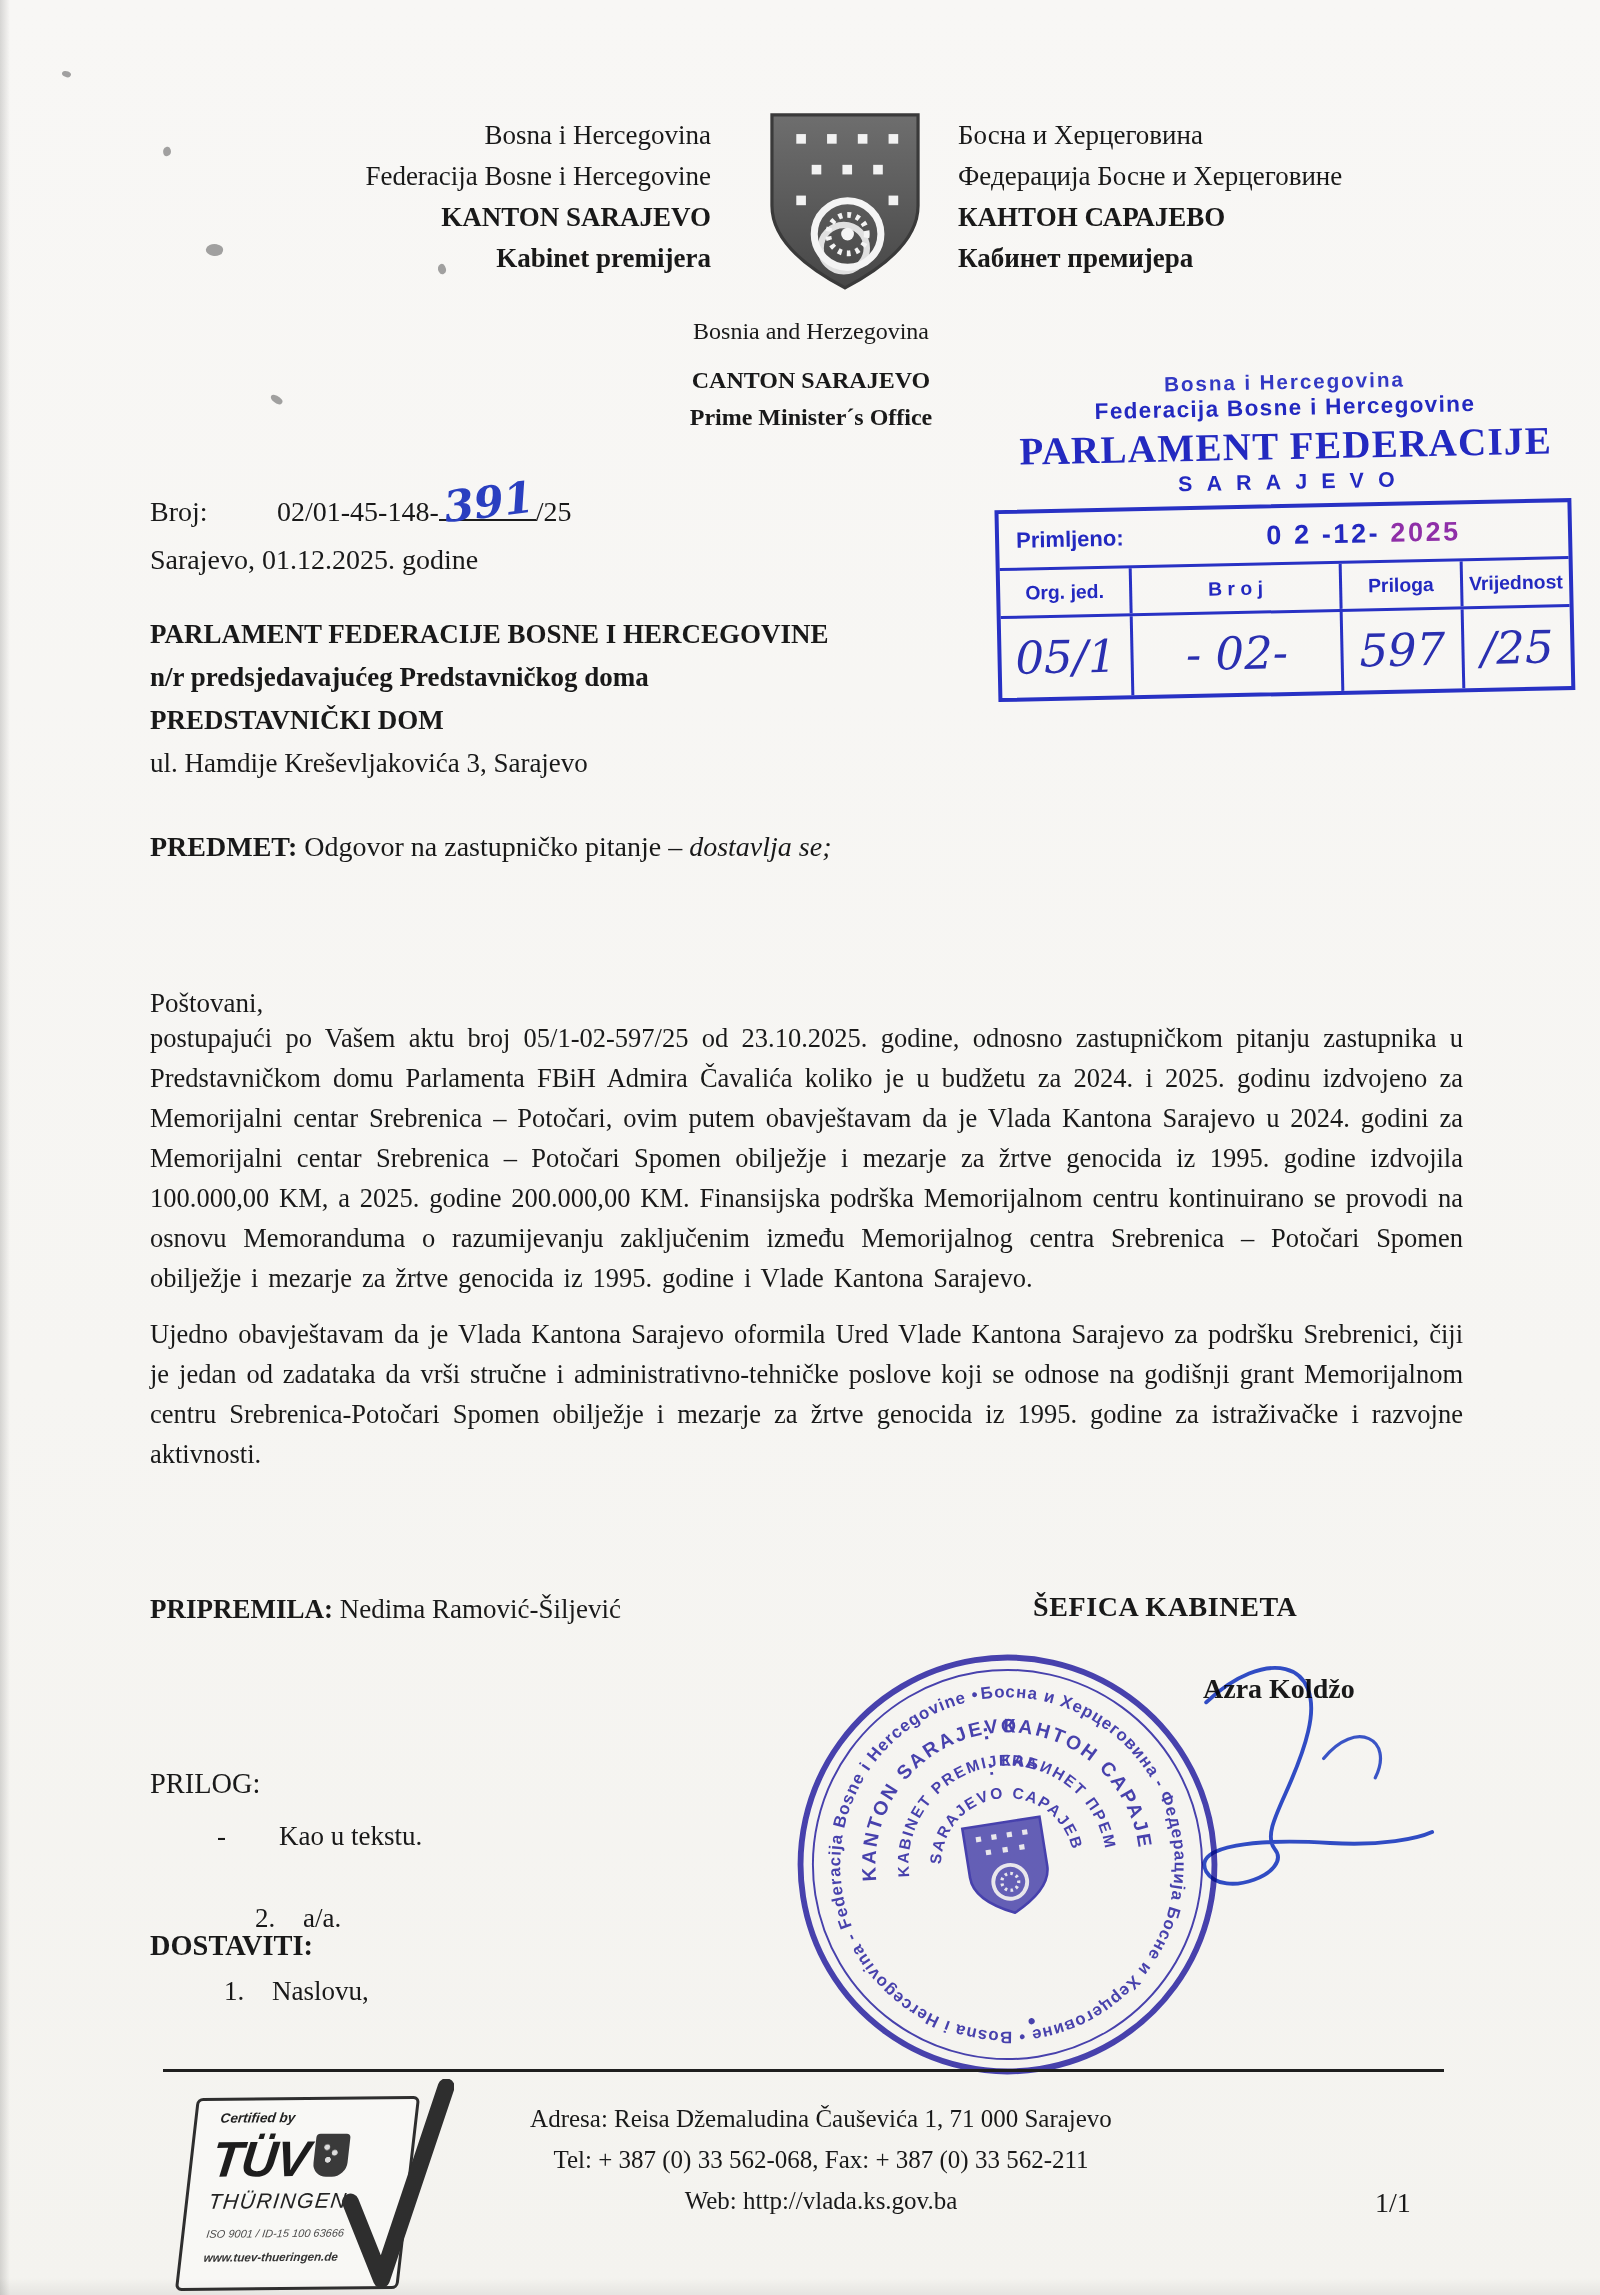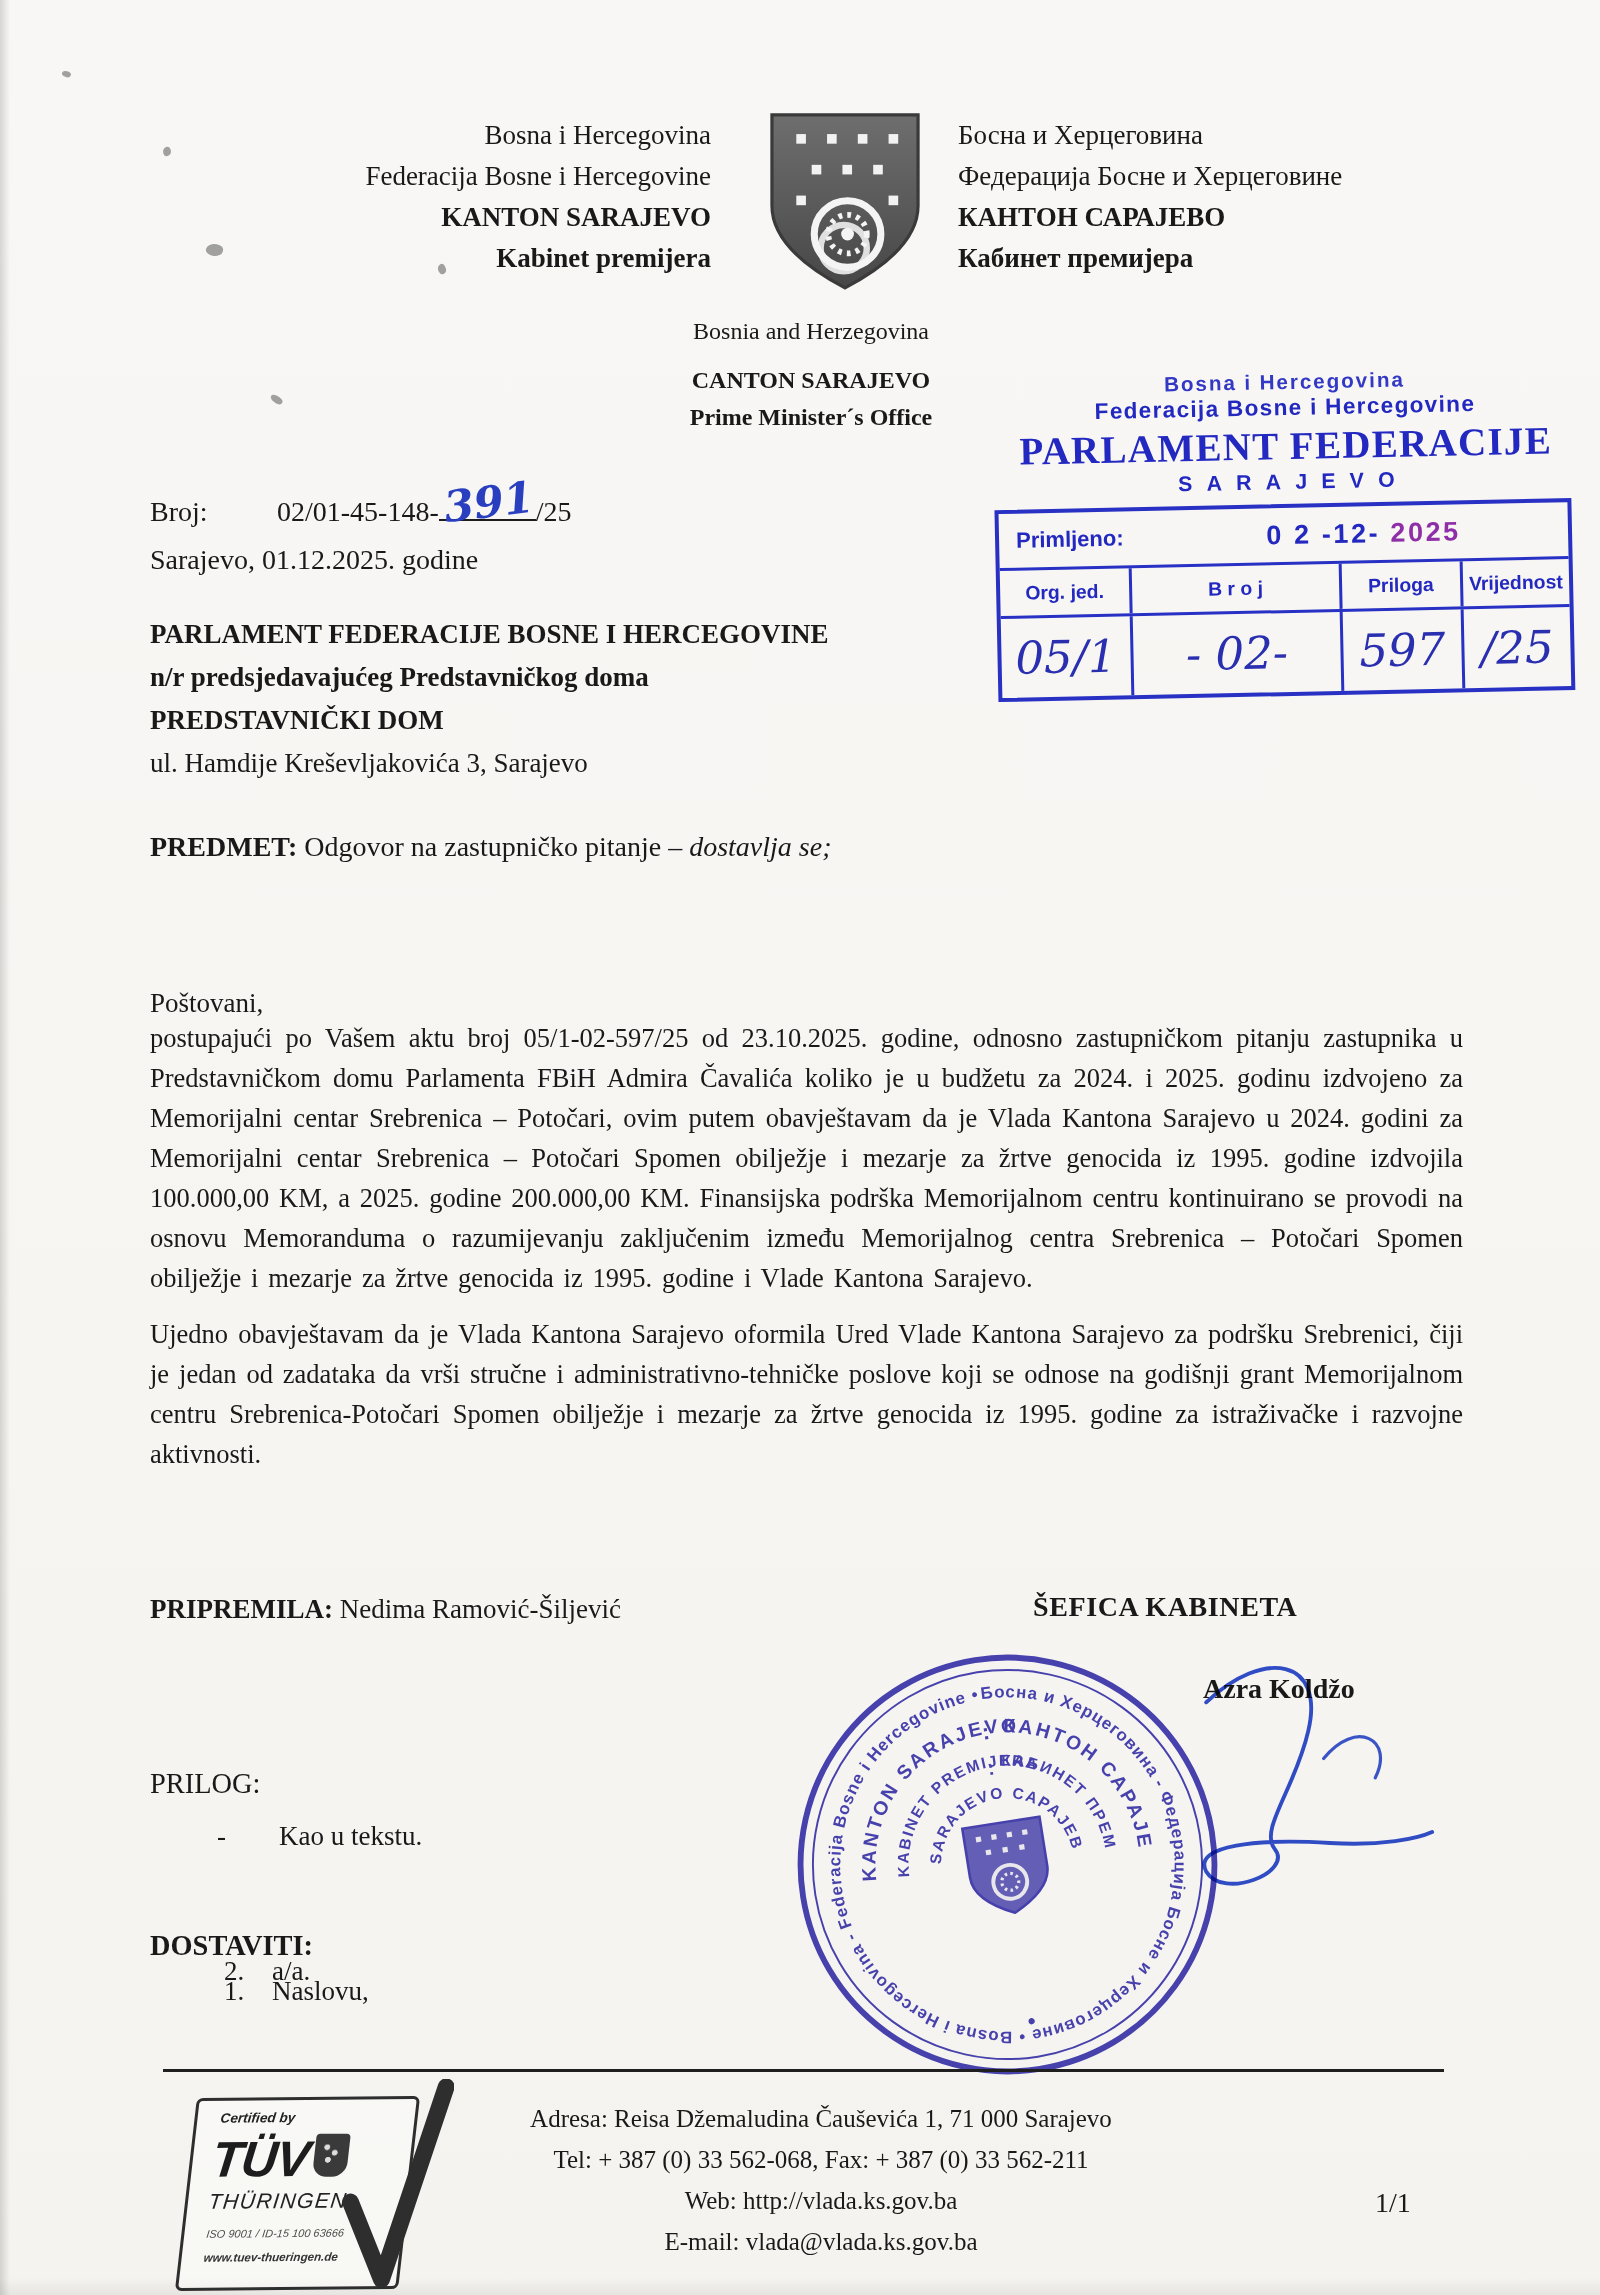--- a/index.html
+++ b/index.html
@@ -61,21 +61,21 @@
   .prepared{top:1594px;left:150px;font-size:27px;}
   .chief-title{top:1591px;left:1033px;font-size:28px;font-weight:bold;letter-spacing:0.6px;}
   .chief-name{top:1673px;left:1203px;font-size:28px;font-weight:bold;}
 
   .prilog{top:1768px;left:150px;font-size:28.4px;font-weight:normal;}
   .prilog-item{top:1821px;left:217px;font-size:27px;}
   .prilog-item .mk{display:inline-block;width:62px;}
   .dostaviti{top:1930px;left:150px;font-size:28.4px;font-weight:bold;}
   .dost-item{left:224px;font-size:27px;}
   .d1{top:1976px;}
-  .d2{top:1956px;}
+  .d2{top:1903px;margin-left:31px;}
   .dost-item .mk{display:inline-block;width:48px;}
 
   
   .round-stamp{top:1640px;left:783px;width:449px;height:449px;mix-blend-mode:multiply;opacity:.93;transform:rotate(-9deg);}
   .round-stamp text{fill:#3c35b2;font-family:"Liberation Sans",sans-serif;font-weight:bold;}
   .sig{top:1641px;left:1161px;width:284px;height:284px;mix-blend-mode:multiply;}
 
   
   .footer-rule{top:2069px;left:163px;width:1281px;height:2.6px;background:#1f1f1f;}
   .footer-text{top:2098px;left:401px;width:840px;text-align:center;font-size:25px;line-height:41px;}
@@ -289,19 +289,18 @@
     </div>
     <svg class="tuv-check" width="123" height="220" viewBox="0 0 190 340">
       <path d="M30 190 L78 310 L178 12" fill="none" stroke="#2e2e2e" stroke-width="26" stroke-linecap="round" stroke-linejoin="round"></path>
     </svg>
   </div>
 
   <div class="abs footer-text">
     <div>Adresa: Reisa Džemaludina Čauševića 1, 71 000 Sarajevo</div>
     <div>Tel: + 387 (0) 33 562-068, Fax: + 387 (0) 33 562-211</div>
     <div>Web: http://vlada.ks.gov.ba</div>
-    <div>E-mail: vlada@vlada.ks.gov.ba</div>
   </div>
 
   <div class="abs page-num">1/1</div>
 
 </div>
 
 
 </body></html>

